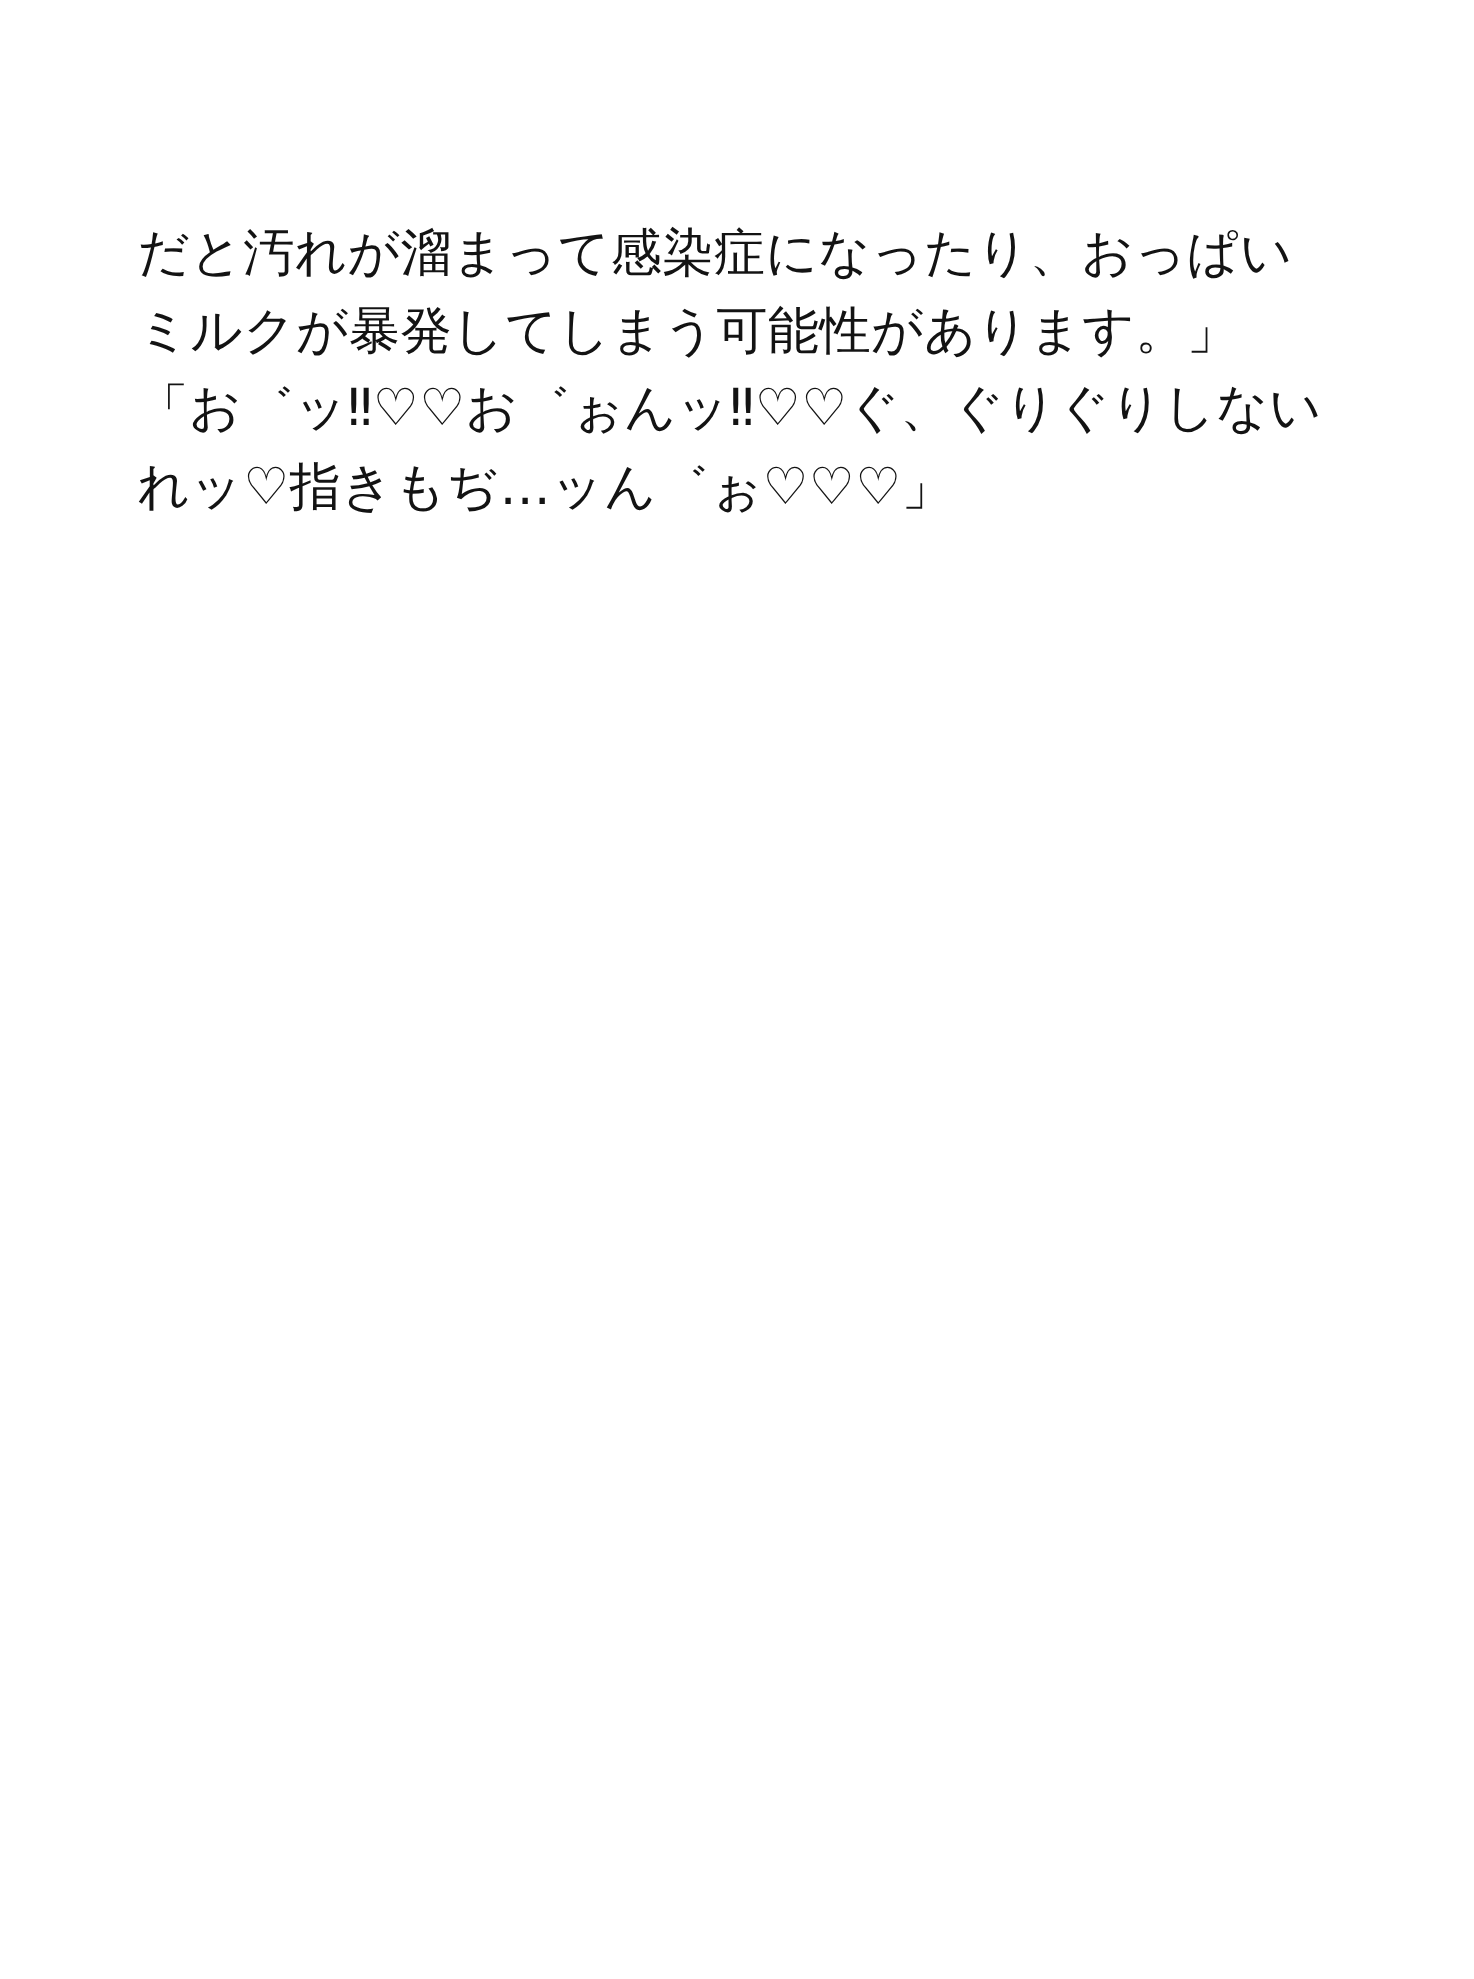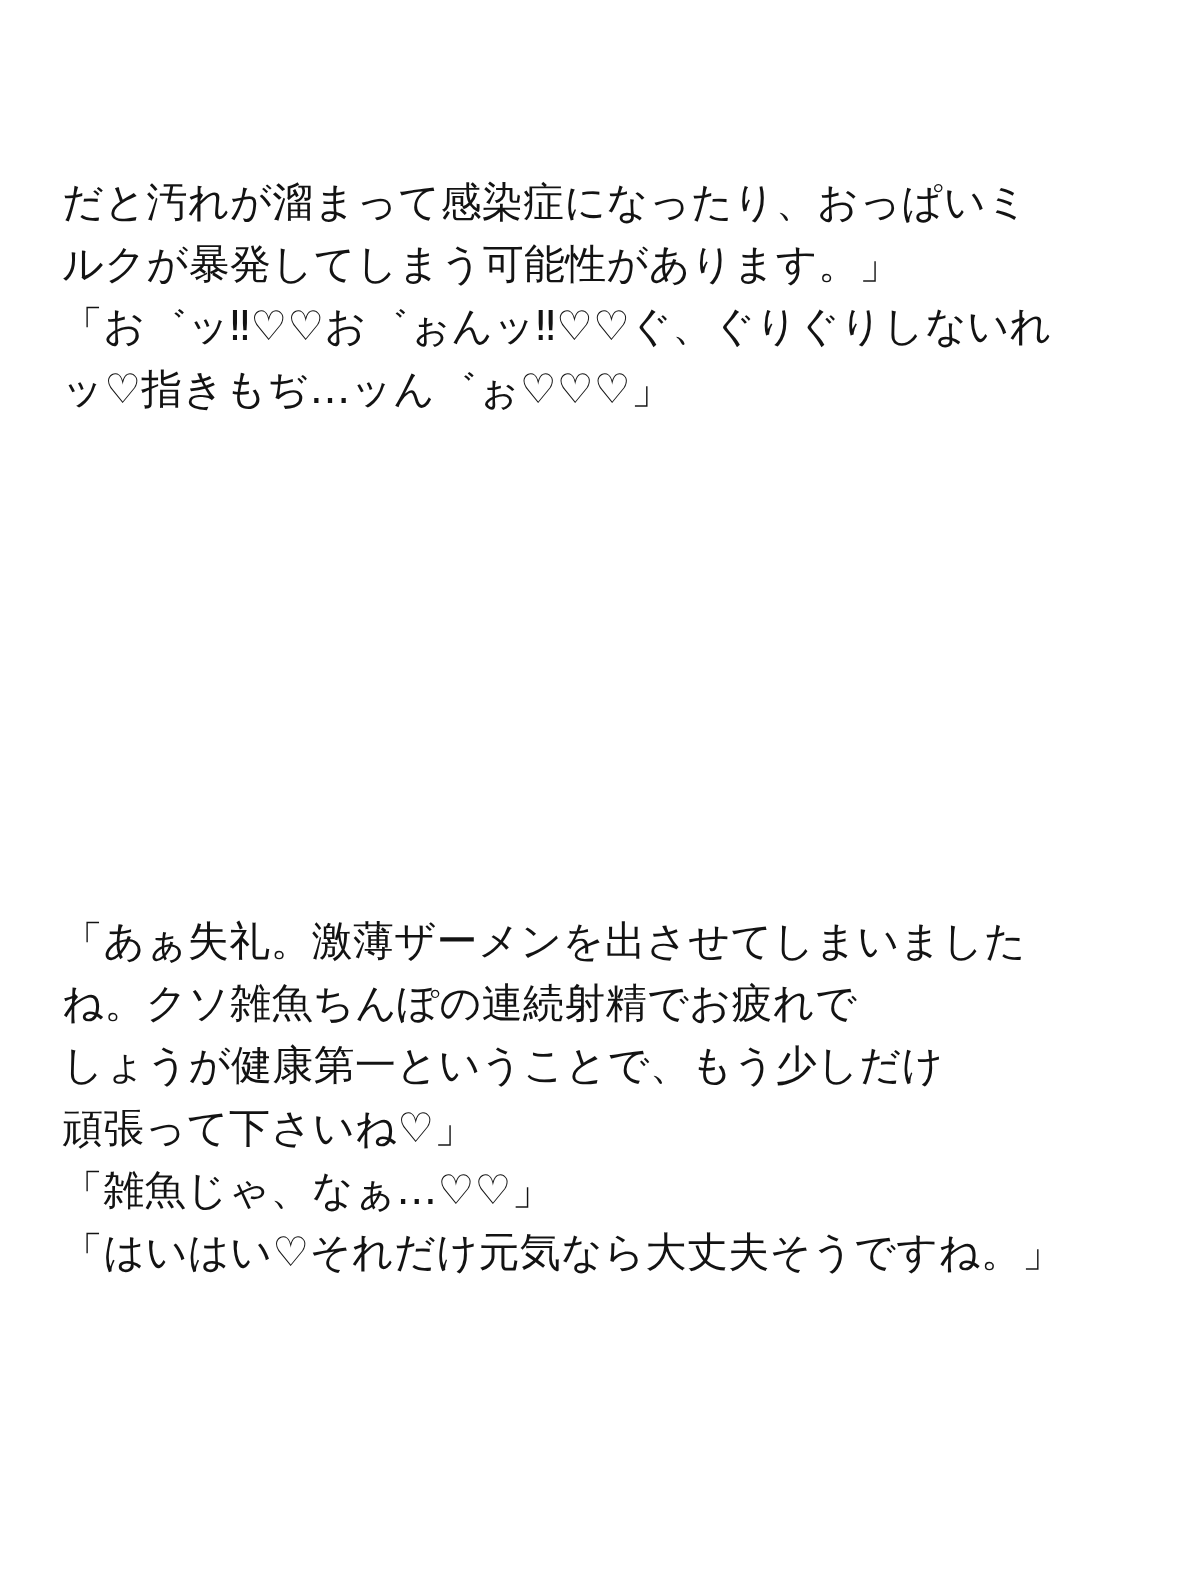--- a/index.html
+++ b/index.html
@@ -6,21 +6,21 @@
     margin: 0;
     padding: 0;
     background: #ffffff;
   }
   .page {
     position: relative;
     width: 1179px;
     height: 1583px;
     background: #ffffff;
     box-sizing: border-box;
-    padding: 46px 110px 0 62px;
+    padding: 46px 110px 0 110px;
     font-family: "DejaVu Sans", "Liberation Sans", sans-serif;
     color: #1a1a1a;
     overflow: hidden;
   }
   .text-body {
     font-size: 41px;
     line-height: 1.52;
     letter-spacing: 0.3px;
     font-weight: 400;
     color: #131313;
@@ -37,23 +37,18 @@
 </style>
 </head>
 <body>
 
 <div class="page">
   <div class="text-body">
     <p class="para">だと汚れが溜まって感染症になったり、おっぱいミルクが暴発してしまう可能性があります。」
 「お゛ッ‼♡♡お゛ぉんッ‼♡♡ぐ、ぐりぐりしないれッ♡指きもぢ…ッん゛ぉ♡♡♡」</p>
     <div class="blank"></div>
     <div class="blank"></div>
-    <p class="para">「あぁ失礼。激薄ザーメンを出させてしまいましたね。クソ雑魚ちんぽの連続射精でお疲れで
-しょうが健康第一ということで、もう少しだけ
-頑張って下さいね♡」
-「雑魚じゃ、なぁ…♡♡」
-「はいはい♡それだけ元気なら大丈夫そうですね。」</p>
     
     
     
     
   </div>
 </div>
 
 </body></html>

